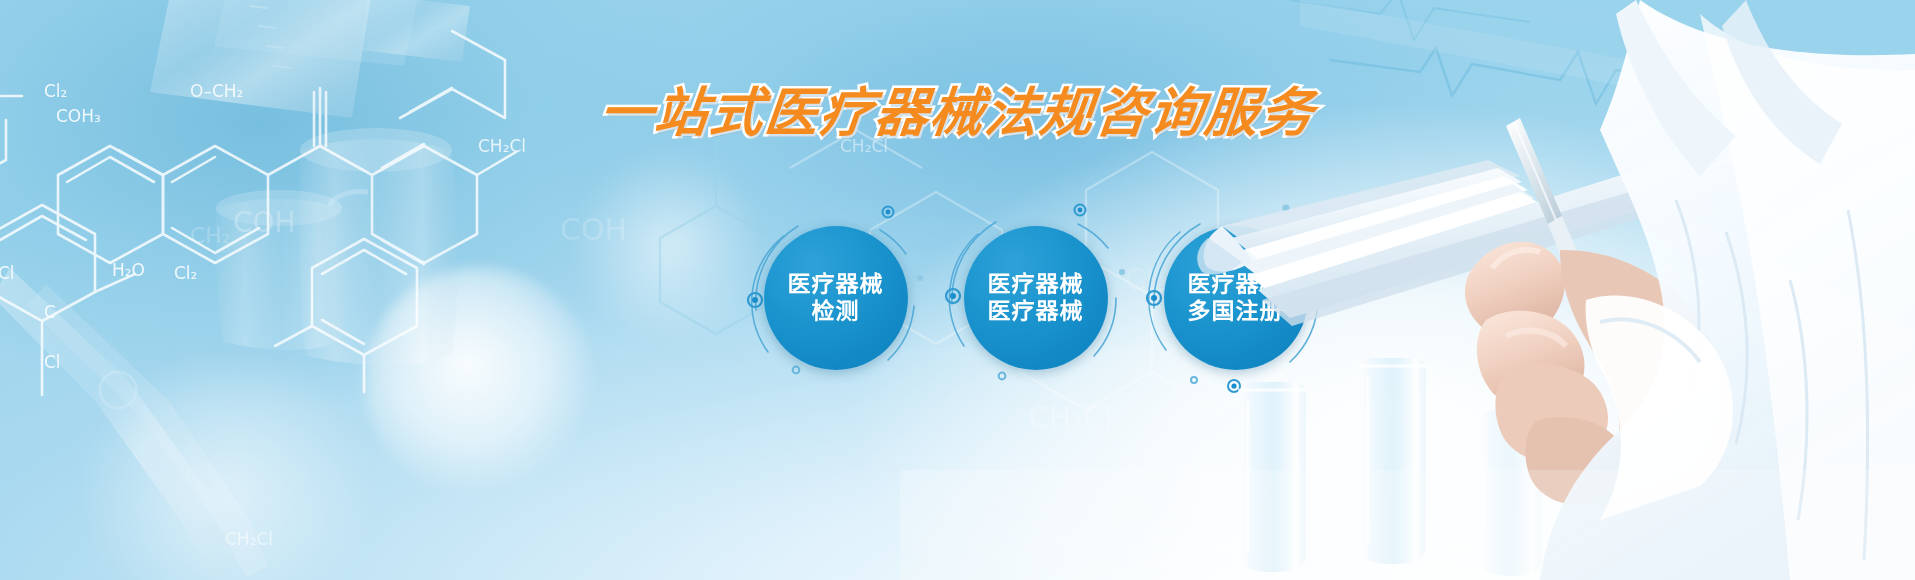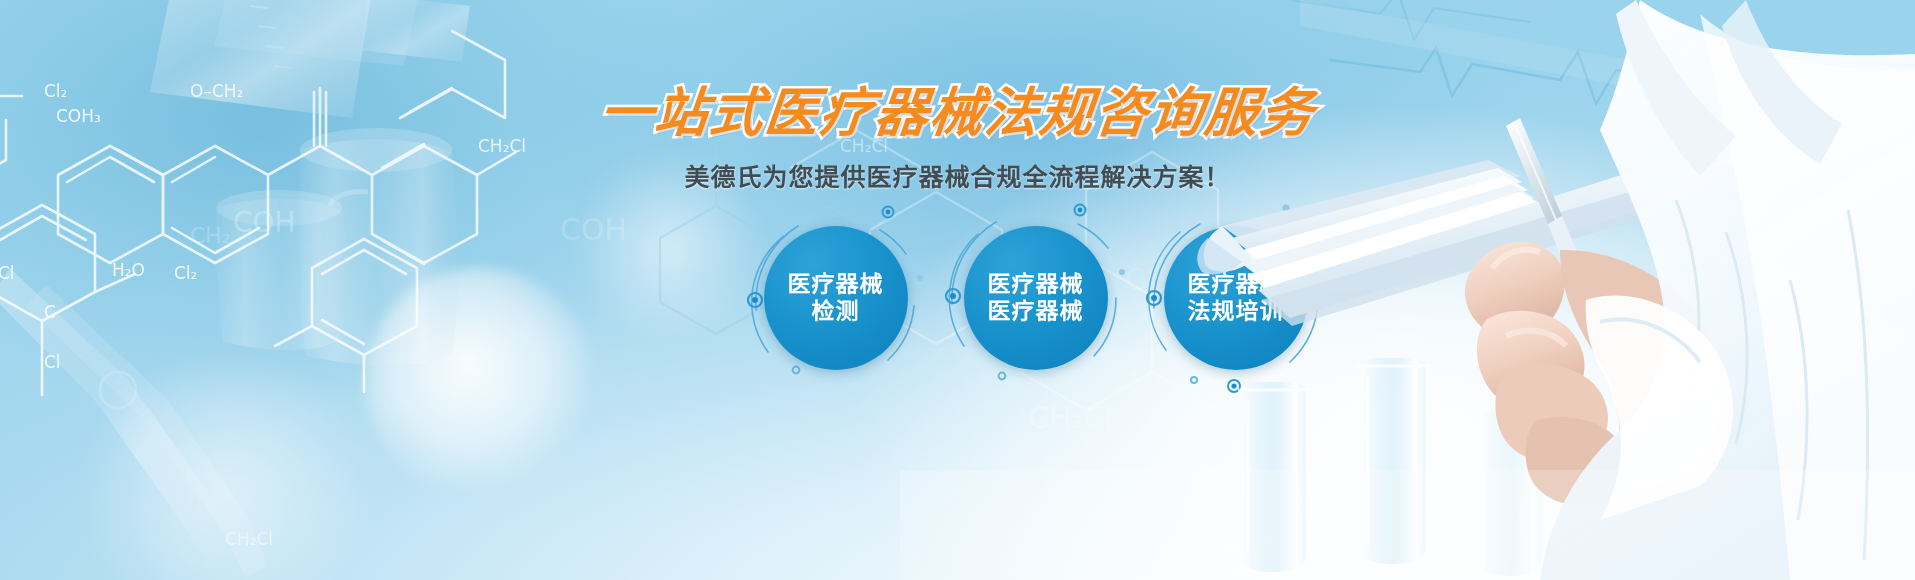--- a/index.html
+++ b/index.html
@@ -303,21 +303,20 @@
       <text x="190" y="243" font-size="22" opacity=".26">CH₂</text>
       <text x="1028" y="428" font-size="30" opacity=".30">CH₂Cl</text>
       <text x="478" y="152" opacity=".90">CH₂Cl</text>
       <text x="560" y="240" font-size="30" opacity=".22">COH</text>
       <text x="1125" y="290" font-size="30" opacity=".18">Cl₂</text>
     </g>
   </svg>
 
   <div class="headline">
     <h1 class="title">一站式医疗器械法规咨询服务</h1>
-    <p class="subtitle">美德氏为您提供医疗器械合规全流程解决方案！</p>
   </div>
 
   <div class="circles">
 
     <div class="badge">
       <svg class="ring" viewBox="0 0 196 196">
         <g fill="none" stroke="#4fa9d8" stroke-width="1.6" opacity=".9" stroke-linecap="round">
           <path d="M30,152 A84,84 0 0 1 46,36"></path>
           <path d="M18,110 A90,90 0 0 1 60,26"></path>
           <path d="M150,160 A84,84 0 0 0 176,106"></path>
@@ -380,21 +379,21 @@
         <g>
           <circle cx="96" cy="186" r="6" fill="none" stroke="#2f9ad2" stroke-width="2"></circle>
           <circle cx="96" cy="186" r="2.6" fill="#1b8fcb"></circle>
         </g>
         <circle cx="148" cy="8" r="3.6" fill="#8fc9e6"></circle>
         <circle cx="186" cy="92" r="3" fill="#8fc9e6"></circle>
         <circle cx="56" cy="180" r="3" fill="none" stroke="#69b7de" stroke-width="2"></circle>
       </svg>
       <div class="disc">
         <div class="l1">医疗器械</div>
-        <div class="l2">法规培训</div>
+        <div class="l2">多国注册</div>
       </div>
     </div>
 
   </div>
 
   <svg class="fg" viewBox="0 0 1915 580" preserveAspectRatio="none">
     <defs>
       <linearGradient id="coatG2" x1="0" y1="0" x2="0.4" y2="1">
         <stop offset="0%" stop-color="#ffffff" stop-opacity=".99"></stop>
         <stop offset="52%" stop-color="#f6fbff" stop-opacity=".96"></stop>

